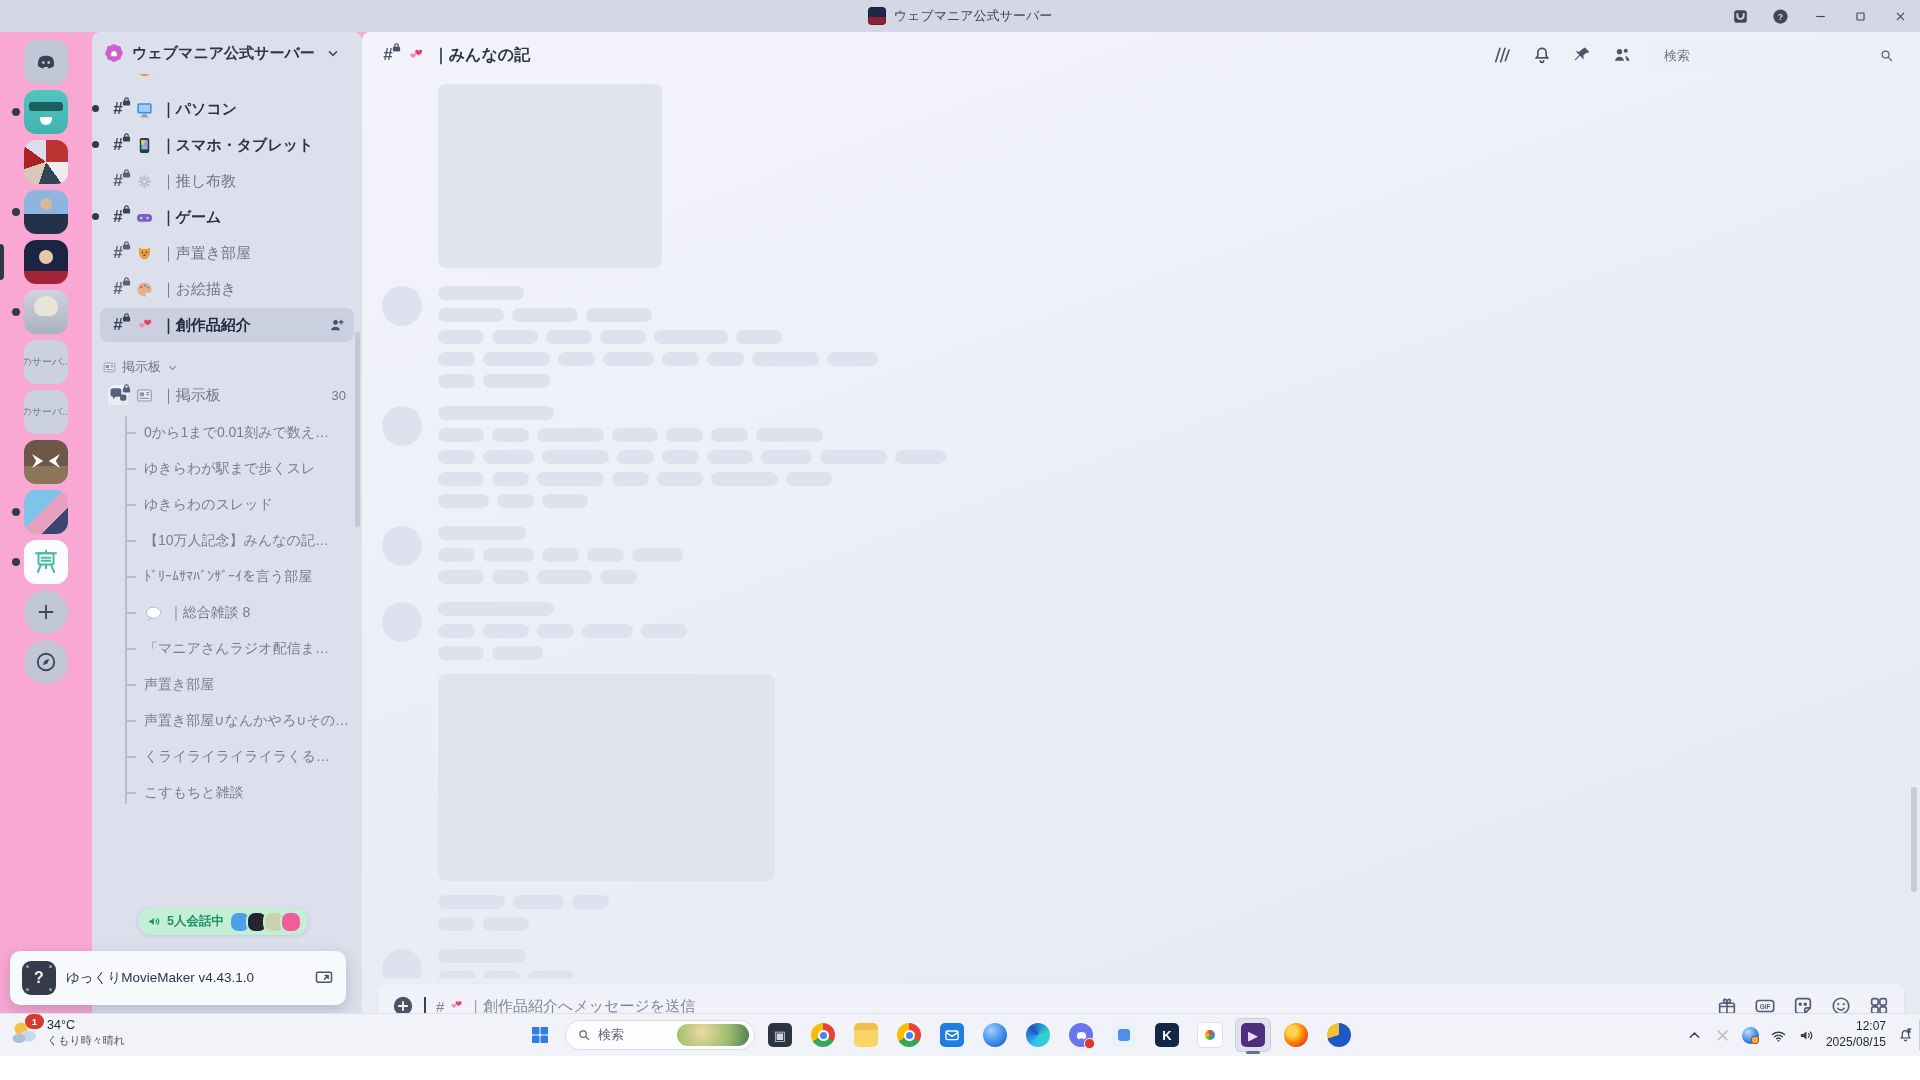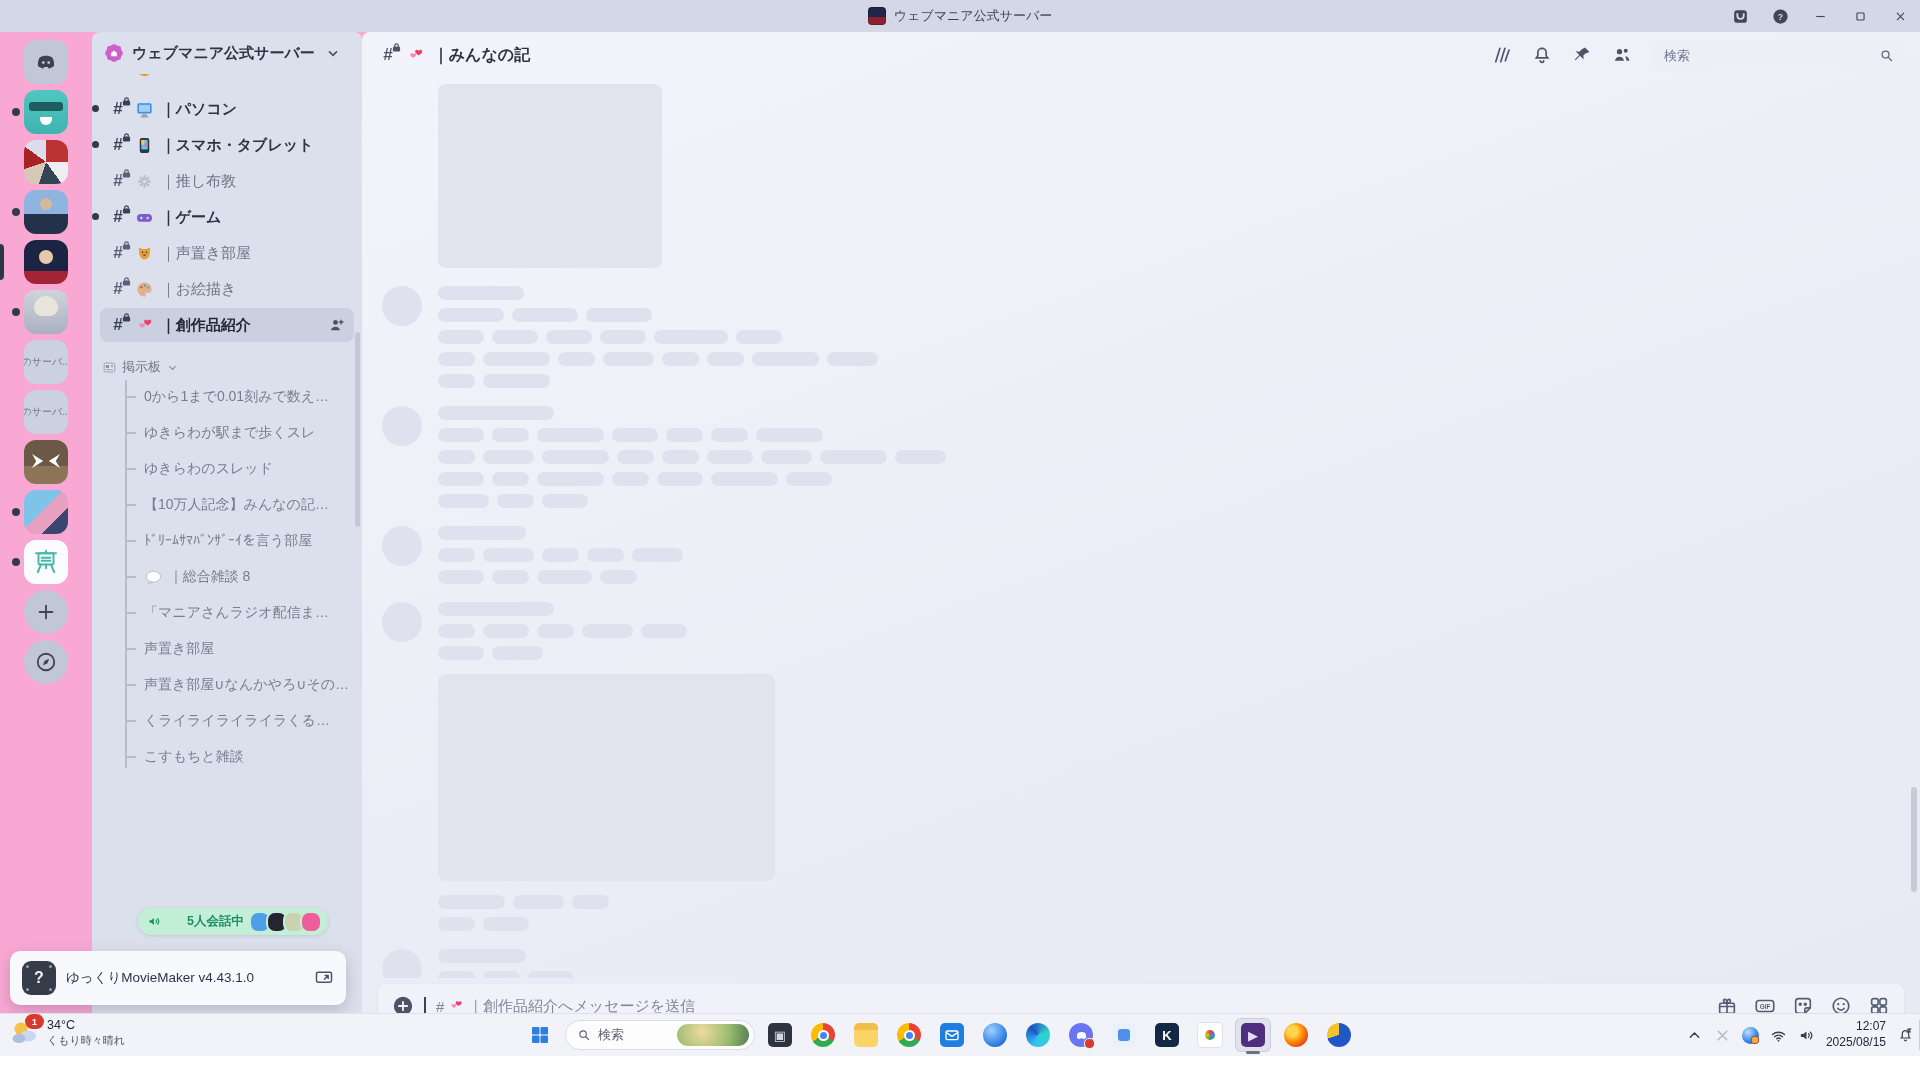--- a/index.html
+++ b/index.html
@@ -71,21 +71,21 @@
   .threads:before{content:"";position:absolute;left:9px;top:-2px;bottom:12px;width:2px;background:#b5bcd0;border-radius:1px;}
   .th-row{height:30px;margin:6px 0;display:flex;align-items:center;gap:6px;padding-left:28px;font-size:14px;color:#767d92;position:relative;white-space:nowrap;overflow:hidden;}
   .th-row:before{content:"";position:absolute;left:9px;top:14px;width:11px;height:2px;background:#b5bcd0;}
   .cat-row{margin:16px 2px 2px;display:flex;align-items:center;gap:5px;font-size:13px;color:#6f7689;}
   .cat-row .emo{width:15px;height:15px;}.cat-row .emo svg{width:15px;height:15px;}
   .cat-row .chev{width:13px;height:13px;color:#8a91a5;}
   .sb-scroll{position:absolute;right:2px;top:300px;width:5px;height:195px;border-radius:3px;background:#c2c8d8;}
 
   .voice-pill{position:absolute;left:46px;top:876px;height:27px;background:#c2efd5;border-radius:15px;display:flex;align-items:center;gap:5px;padding:0 6px 0 9px;z-index:4;box-shadow:0 1px 4px rgba(30,60,45,.15);}
   .voice-pill svg{width:15px;height:15px;color:#1d9066;}
-  .voice-pill .vl{font-size:12.5px;font-weight:bold;color:#1d9066;margin-left:20px;}
+  .voice-pill .vl{font-size:12.5px;font-weight:bold;color:#1d9066;}
   .vavs{display:flex;}
   .vav{width:18px;height:18px;border-radius:9px;border:2px solid #c2efd5;margin-left:-5px;}
   .vav:first-child{margin-left:0;}
 
   
   .activity{position:absolute;left:10px;top:951px;width:336px;height:54px;background:#f8f9fd;border-radius:10px;box-shadow:0 5px 16px rgba(40,45,70,.22);display:flex;align-items:center;gap:10px;padding:0 12px;z-index:7;box-sizing:border-box;}
   .act-icon{width:34px;height:34px;border-radius:9px;background:#363b49;color:#f0f1f6;display:flex;align-items:center;justify-content:center;font-weight:bold;font-size:16px;flex:none;position:relative;}
   .act-icon i{position:absolute;width:3px;height:3px;border-radius:2px;background:#9aa0b0;}
   .act-title{font-size:13.5px;color:#2e3547;white-space:nowrap;overflow:hidden;flex:1;}
   .act-stream{color:#4c5366;width:20px;height:20px;flex:none;}
@@ -403,20 +403,41 @@
               <svg viewBox="0 0 24 24">
                 <rect x="3.5" y="5" width="17" height="14" rx="2" fill="#eceef5" stroke="#8d94a8" stroke-width="1.4"></rect>
                 <rect x="6" y="8" width="5.5" height="5" fill="#8d94a8"></rect>
                 <path d="M14 8.5h4M14 11h4M6 15.5h12" stroke="#8d94a8" stroke-width="1.6"></path>
               </svg>
             </span>
             <span>掲示板</span>
             <svg class="chev" viewBox="0 0 24 24" stroke="currentColor" fill="none" stroke-width="2.2">
               <path d="M6 9.5l6 6 6-6"></path>
             </svg>
+          </div>
+          <div class="ch-row read">
+            <span class="fic">
+              <svg class="main" viewBox="0 0 24 24">
+                <path d="M3 7a3 3 0 0 1 3-3h7a3 3 0 0 1 3 3v4a3 3 0 0 1-3 3H9l-3 3v-3H6a3 3 0 0 1-3-3z" fill="currentColor"></path>
+                <rect x="14.5" y="11.5" width="7.5" height="7.5" rx="2.2" fill="currentColor"></rect>
+              </svg>
+              <svg class="lk" viewBox="0 0 10 10">
+                <rect x="1" y="4" width="8" height="5.5" rx="1.5" fill="currentColor"></rect>
+                <path d="M3 4.2V3a2 2 0 0 1 4 0v1.2" stroke="currentColor" stroke-width="1.4" fill="none"></path>
+              </svg>
+            </span>
+            <span class="emo">
+              <svg viewBox="0 0 24 24">
+                <rect x="3.5" y="5" width="17" height="14" rx="2" fill="#eceef5" stroke="#8d94a8" stroke-width="1.4"></rect>
+                <rect x="6" y="8" width="5.5" height="5" fill="#8d94a8"></rect>
+                <path d="M14 8.5h4M14 11h4M6 15.5h12" stroke="#8d94a8" stroke-width="1.6"></path>
+              </svg>
+            </span>
+            <span class="lbl">｜掲示板</span>
+            <span class="cbadge">30</span>
           </div>
           <div class="threads">
             <div class="th-row">
               <span class="lbl">0から1まで0.01刻みで数え…</span>
             </div>
             <div class="th-row">
               <span class="lbl">ゆきらわが駅まで歩くスレ</span>
             </div>
             <div class="th-row">
               <span class="lbl">ゆきらわのスレッド</span>

